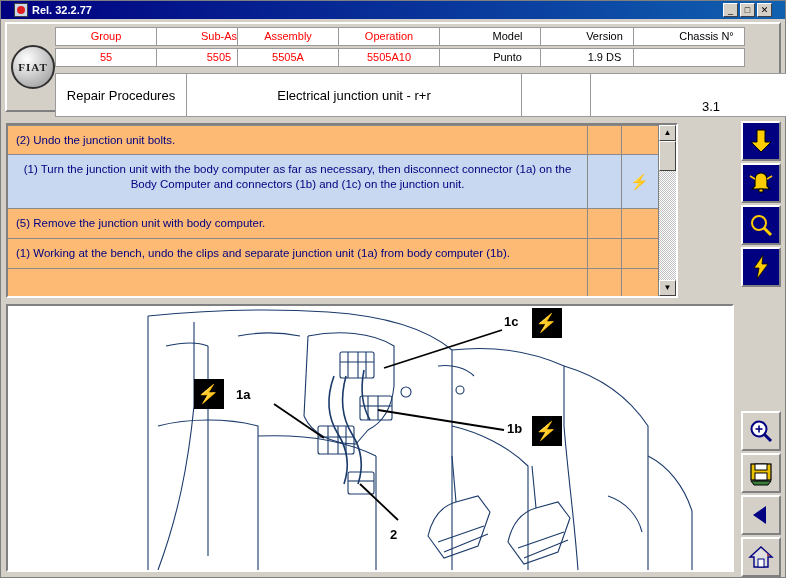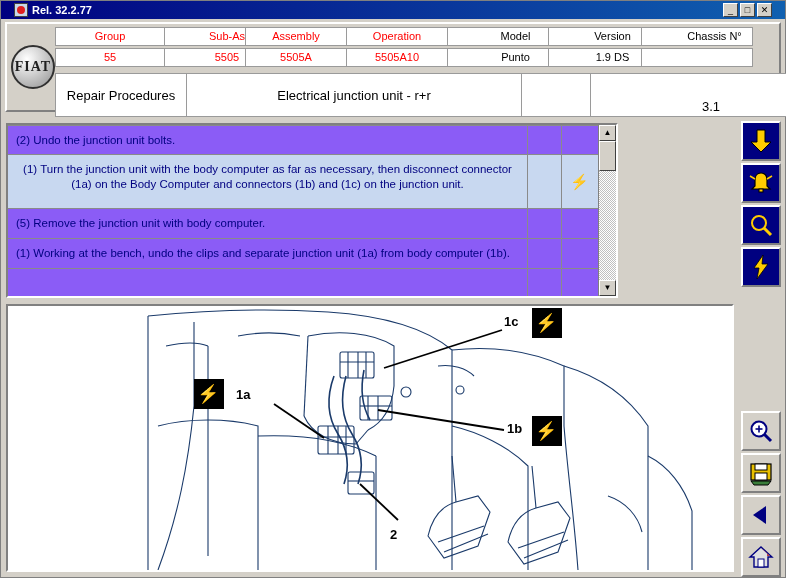--- a/index.html
+++ b/index.html
@@ -92,21 +92,21 @@
     justify-content: center;
   }
   .fiat-logo {
     width: 40px; height: 40px;
     border-radius: 50%;
     border: 2px solid #303030;
     background: radial-gradient(circle at 35% 30%, #ffffff 0%, #c8c8c8 50%, #909090 100%);
     display: flex;
     align-items: center;
     justify-content: center;
-    font-size: 14px;
+    font-size: 11px;
     font-weight: bold;
     color: #202020;
     letter-spacing: 1px;
     font-family: "Liberation Serif", serif;
   }
   .header-right {
     flex: 1;
   }
   .hdr-row {
     display: flex;
@@ -118,21 +118,21 @@
     line-height: 17px;
     font-size: 11px;
     text-align: center;
     box-sizing: border-box;
     margin-right: -1px;
     overflow: hidden;
     white-space: nowrap;
   }
   .cell.red { color: #ff0000; }
   .cell.black { color: #000000; padding-left: 35px; }
-  .w-group { width: 110px; }
+  .w-group { width: 102px; }
   .w-sub { width: 82px; padding-left: 44px; }
   .w-asm { width: 102px; }
   .w-op { width: 102px; }
   .w-model { width: 102px; }
   .w-ver { width: 94px; }
   .w-chassis { width: 112px; }
 
   .hdr-row2 { margin-top: 2px; }
 
   .proc-row {
@@ -159,23 +159,23 @@
     align-items: flex-end;
     justify-content: center;
     padding-bottom: 2px;
   }
 
   
   .mid-wrap {
     position: absolute;
     left: 5px;
     top: 122px;
-    width: 612px;
+    width: 672px;
     height: 175px;
-    background: #8b5cf6;
+    background: #fdba74;
     border-top: 2px solid #808080;
     border-left: 2px solid #808080;
     border-right: 2px solid #ffffff;
     border-bottom: 2px solid #ffffff;
     box-sizing: border-box;
     display: flex;
   }
   .rows-area {
     flex: 1;
     display: flex;

